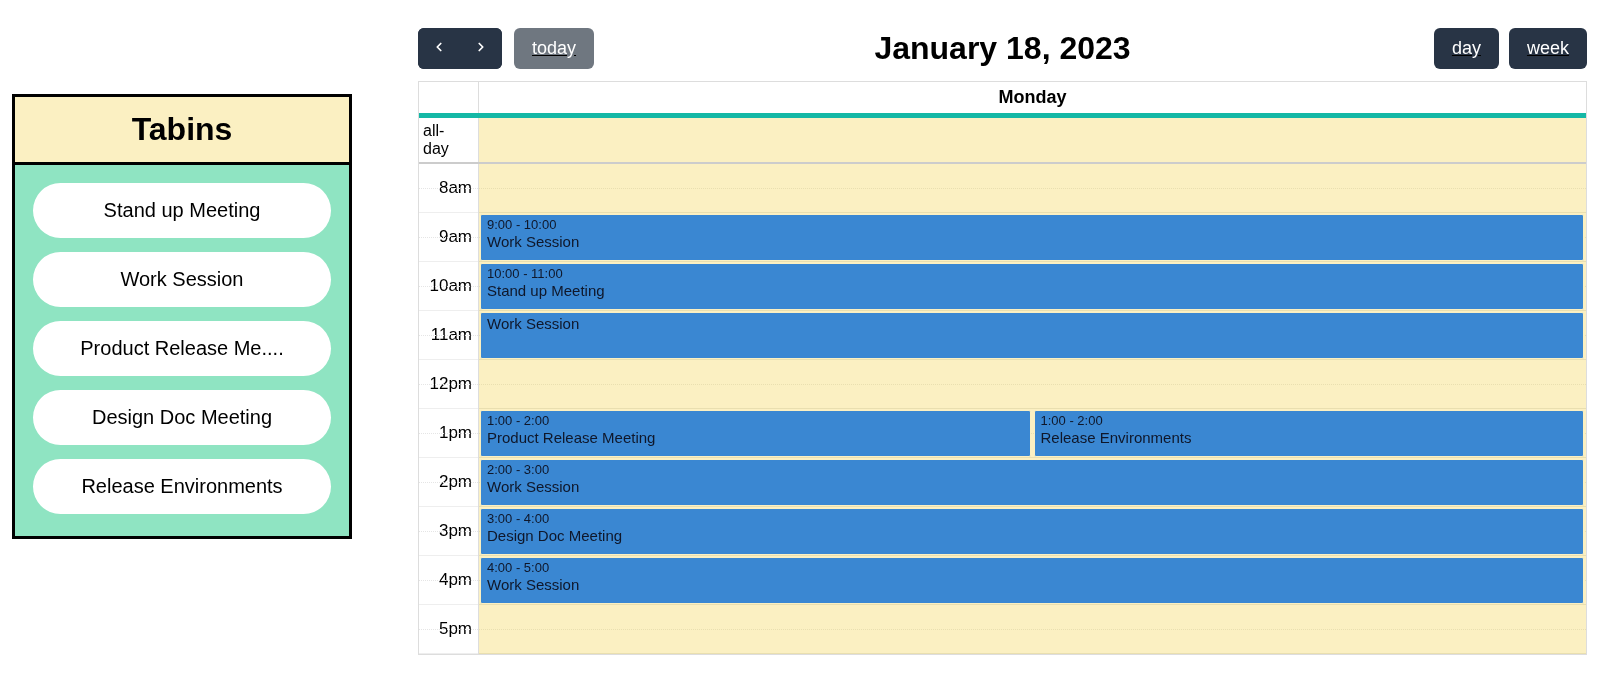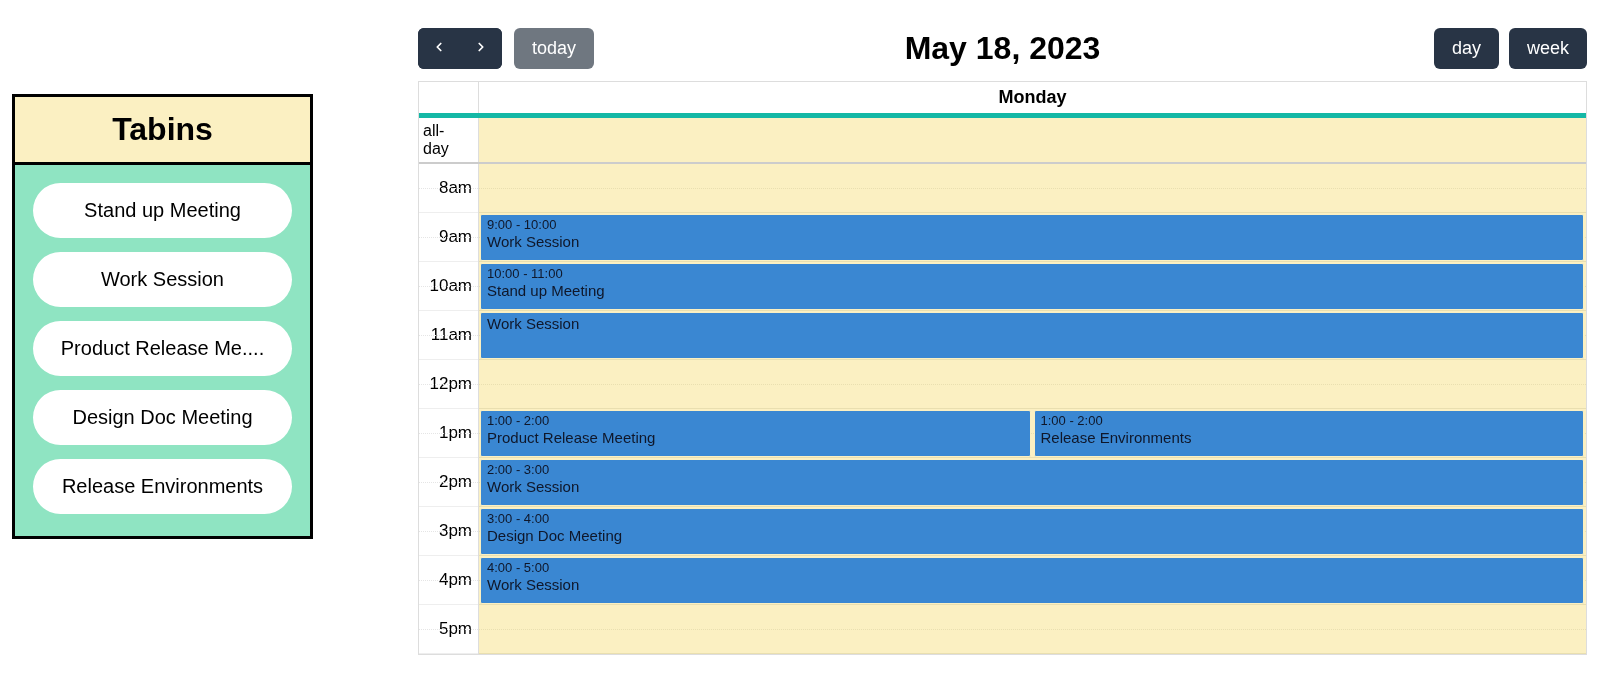--- a/index.html
+++ b/index.html
@@ -18,21 +18,21 @@
     height: 100%;
   }
   
   .sidebar-wrap {
     width: 410px;
     padding: 10px 12px 0 12px;
   }
   .sidebar {
     margin-top: 84px;
     border: 3px solid #000;
-    width: 301px;
+    width: 340px;
   }
   .sidebar-title {
     background: #fbf0c2;
     text-align: center;
     font-weight: 800;
     font-size: 32px;
     padding: 14px 0;
     border-bottom: 3px solid #000;
   }
   .sidebar-body {
@@ -54,20 +54,21 @@
   
   .main {
     flex: 1;
     padding: 0 12px 0 8px;
   }
   .toolbar {
     display: flex;
     align-items: center;
     padding: 28px 0 12px 0;
     position: relative;
+    text-decoration: underline;
   }
   .btn {
     border-radius: 6px;
     font-size: 18px;
     padding: 10px 18px;
     cursor: pointer;
     border: none;
     color: #fff;
   }
   .btn-nav {
@@ -234,21 +235,21 @@
         </button>
         <button class="btn btn-nav">
           <span>
             <svg class="chev" viewBox="0 0 24 24" fill="none" stroke="#fff" stroke-width="3" stroke-linecap="round" stroke-linejoin="round">
                 <polyline points="9 18 15 12 9 6"></polyline>
               </svg>
           </span>
         </button>
       </div>
       <button class="btn btn-today">today</button>
-      <div class="toolbar-title">May 18, 2023</div>
+      <div class="toolbar-title">January 18, 2023</div>
       <div class="toolbar-spacer"></div>
       <button class="btn btn-view">day</button>
       <button class="btn btn-view">week</button>
     </div>
 
     <div class="calendar">
       <div class="cal-header">
         <div class="axis-col"></div>
         <div class="day-header">Monday</div>
       </div>

